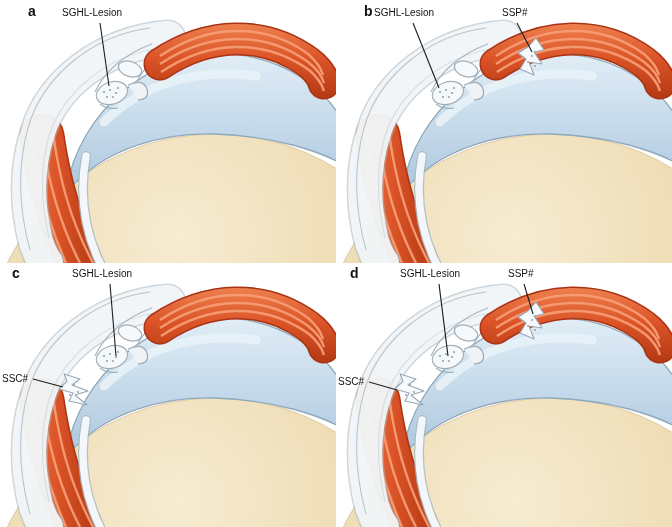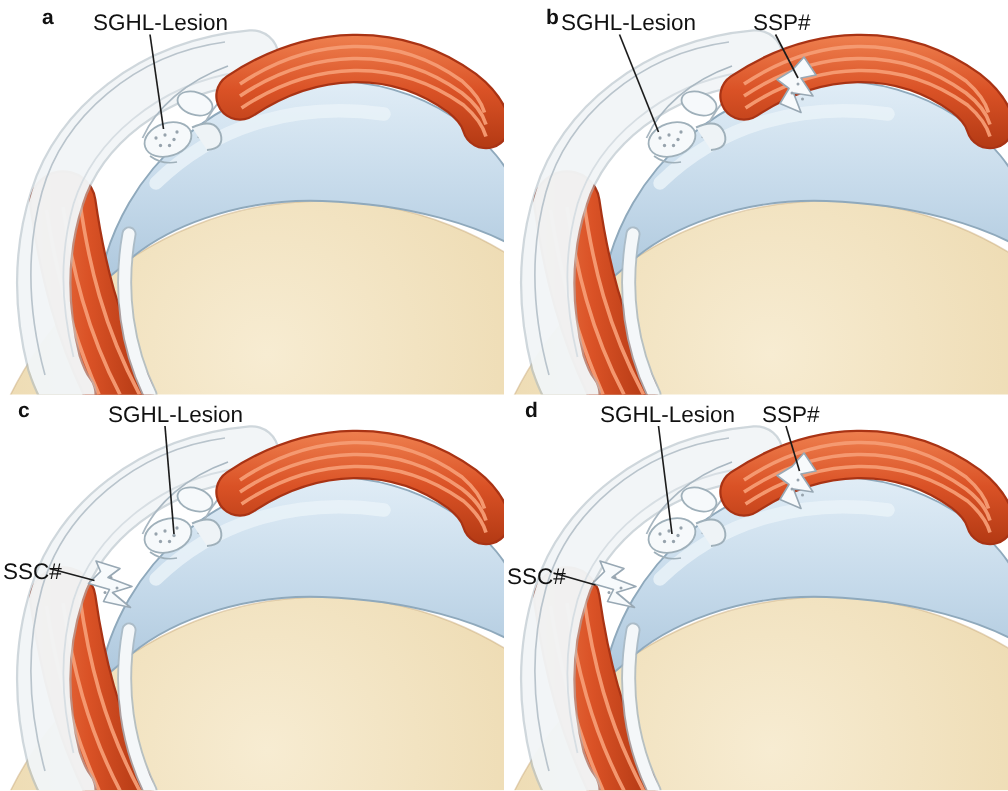--- a/index.html
+++ b/index.html
@@ -14,21 +14,21 @@
   }
   .panel{position:relative;overflow:hidden;}
   .art{position:absolute;left:0;top:0;display:block;}
   .letter{
     position:absolute;
     font-size:14px;font-weight:bold;color:#111;
     line-height:1;
   }
   .lbl{
     position:absolute;
-    font-size:15px;color:#111;
+    font-size:10px;color:#111;
     line-height:1.15;white-space:nowrap;
   }
   .p-a .letter{left:28px;top:4px}
   .p-b .letter{left:28px;top:4px}
   .p-c .letter{left:12px;top:2px}
   .p-d .letter{left:14px;top:2px}
 
   .p-a .lbl-sghl{left:62px;top:7px}
   .p-b .lbl-sghl{left:38px;top:7px}
   .p-b .lbl-ssp {left:166px;top:7px}

